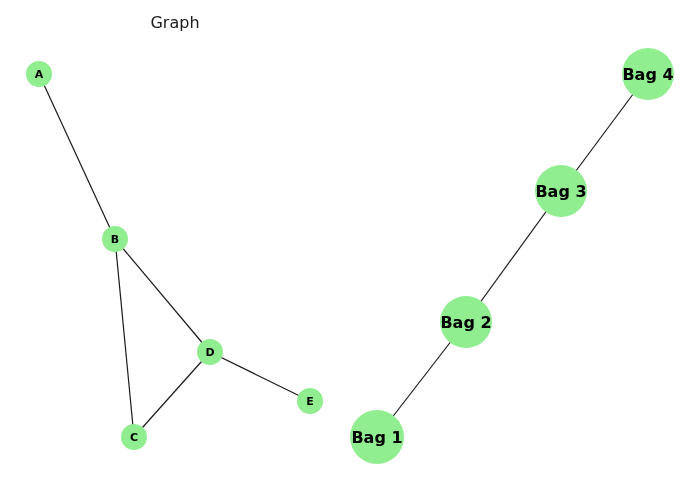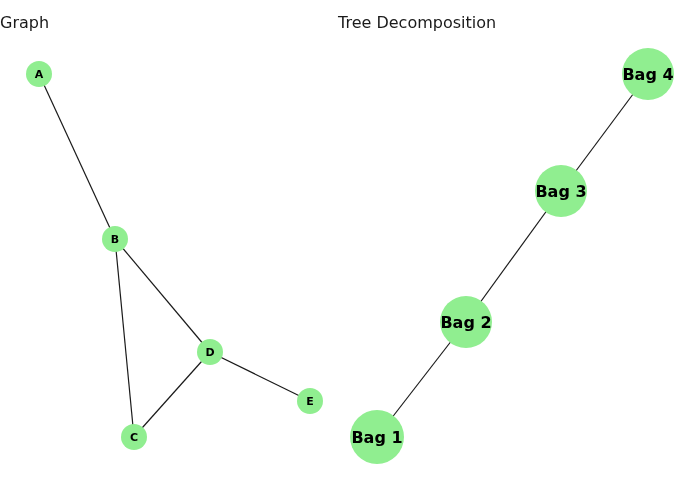--- a/index.html
+++ b/index.html
@@ -11,21 +11,21 @@
   .figure {
     position: relative;
     width: 700px;
     height: 490px;
     background: #ffffff;
     overflow: hidden;
   }
   .panel-title {
     position: absolute;
     top: 13px;
-    text-align: left;
+    text-align: center;
     font-size: 16px;
     color: #1a1a1a;
     font-weight: 400;
     pointer-events: none;
   }
   .panel-title.left  { left: 0px;   width: 350px; }
   .panel-title.right { left: 338px; width: 350px; }
   svg { position: absolute; left: 0; top: 0; }
   .edge  { stroke: #1a1a1a; stroke-width: 1.2; }
   .node  { stroke: none; }
@@ -62,14 +62,13 @@
       <circle cx="377" cy="437" r="27" class="node" fill="#90ee90"></circle>
       <text x="377" y="437" dy="0.36em" class="node-label" fill="#000000" font-size="16">Bag 1</text>
       <circle cx="466" cy="322" r="26" class="node" fill="#90ee90"></circle>
       <text x="466" y="322" dy="0.36em" class="node-label" fill="#000000" font-size="16">Bag 2</text>
       <circle cx="561" cy="191" r="26" class="node" fill="#90ee90"></circle>
       <text x="561" y="191" dy="0.36em" class="node-label" fill="#000000" font-size="16">Bag 3</text>
       <circle cx="648" cy="74" r="26" class="node" fill="#90ee90"></circle>
       <text x="648" y="74" dy="0.36em" class="node-label" fill="#000000" font-size="16">Bag 4</text>
     </svg>
   <div class="panel-title left">Graph</div>
-  <div class="panel-title right">Tree Decomposition</div>
 </div>
 
 </body></html>

